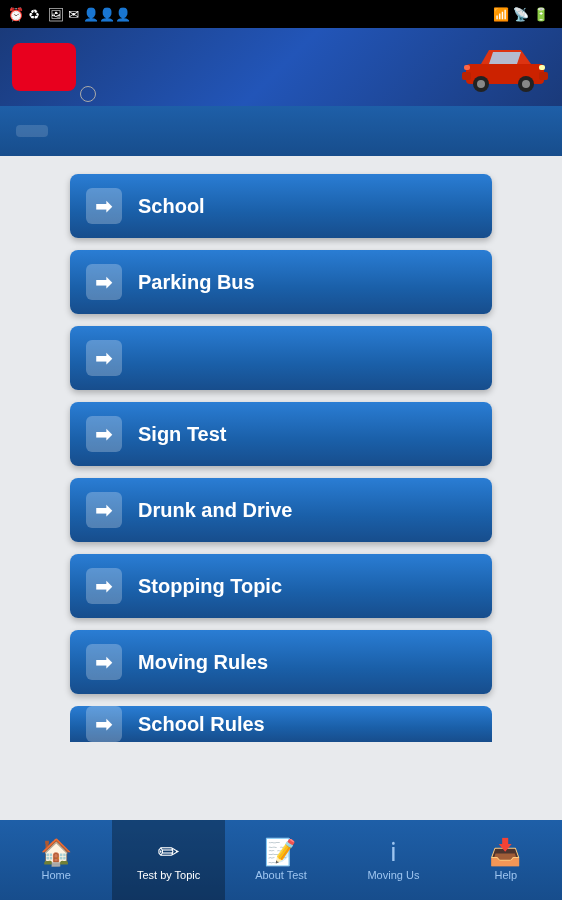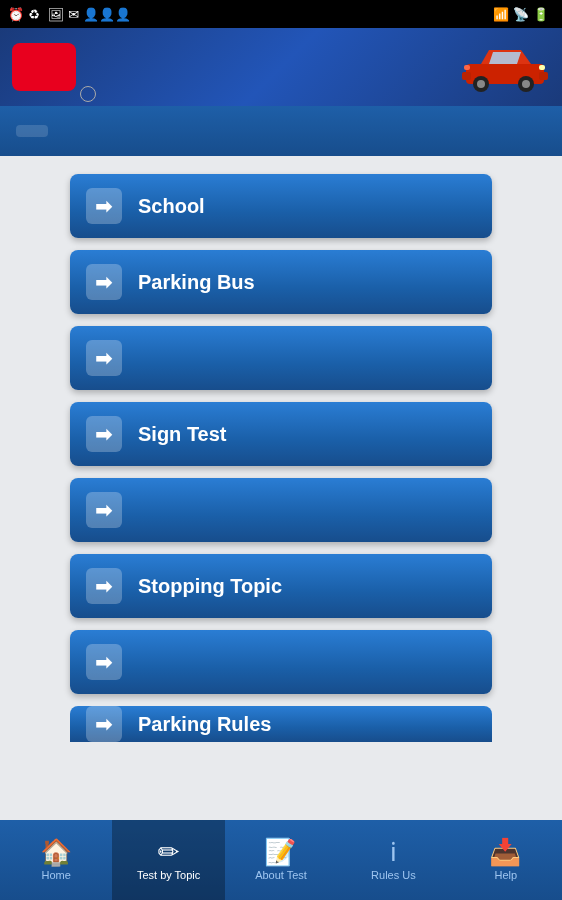--- a/index.html
+++ b/index.html
@@ -275,48 +275,50 @@
     </button>
     <button class="category-btn">
       <span class="arrow-icon">➡</span>
     </button>
     <button class="category-btn">
       <span class="arrow-icon">➡</span>
       <span>Sign Test</span>
     </button>
     <button class="category-btn">
       <span class="arrow-icon">➡</span>
+      <span>Drunk and Drive</span>
     </button>
     <button class="category-btn">
       <span class="arrow-icon">➡</span>
       <span>Stopping Topic</span>
     </button>
     <button class="category-btn">
       <span class="arrow-icon">➡</span>
+      <span>Moving Rules</span>
     </button>
     <button class="partial-btn">
       <span class="arrow-icon">➡</span>
-      <span>Parking Rules</span>
+      <span>School Rules</span>
     </button>
   </div>
 
 <div class="bottom-nav" id="bottom-nav">
 <button class="nav-item">
       <span class="nav-icon">🏠</span>
       <span class="nav-label">Home</span>
     </button>
     <button class="nav-item active">
       <span class="nav-icon">✏</span>
       <span class="nav-label">Test by Topic</span>
     </button>
     <button class="nav-item">
       <span class="nav-icon">📝</span>
       <span class="nav-label">About Test</span>
     </button>
     <button class="nav-item">
       <span class="nav-icon">ℹ</span>
-      <span class="nav-label">Rules Us</span>
+      <span class="nav-label">Moving Us</span>
     </button>
     <button class="nav-item">
       <span class="nav-icon">📥</span>
       <span class="nav-label">Help</span>
     </button>
   </div>
 
 </body></html>

